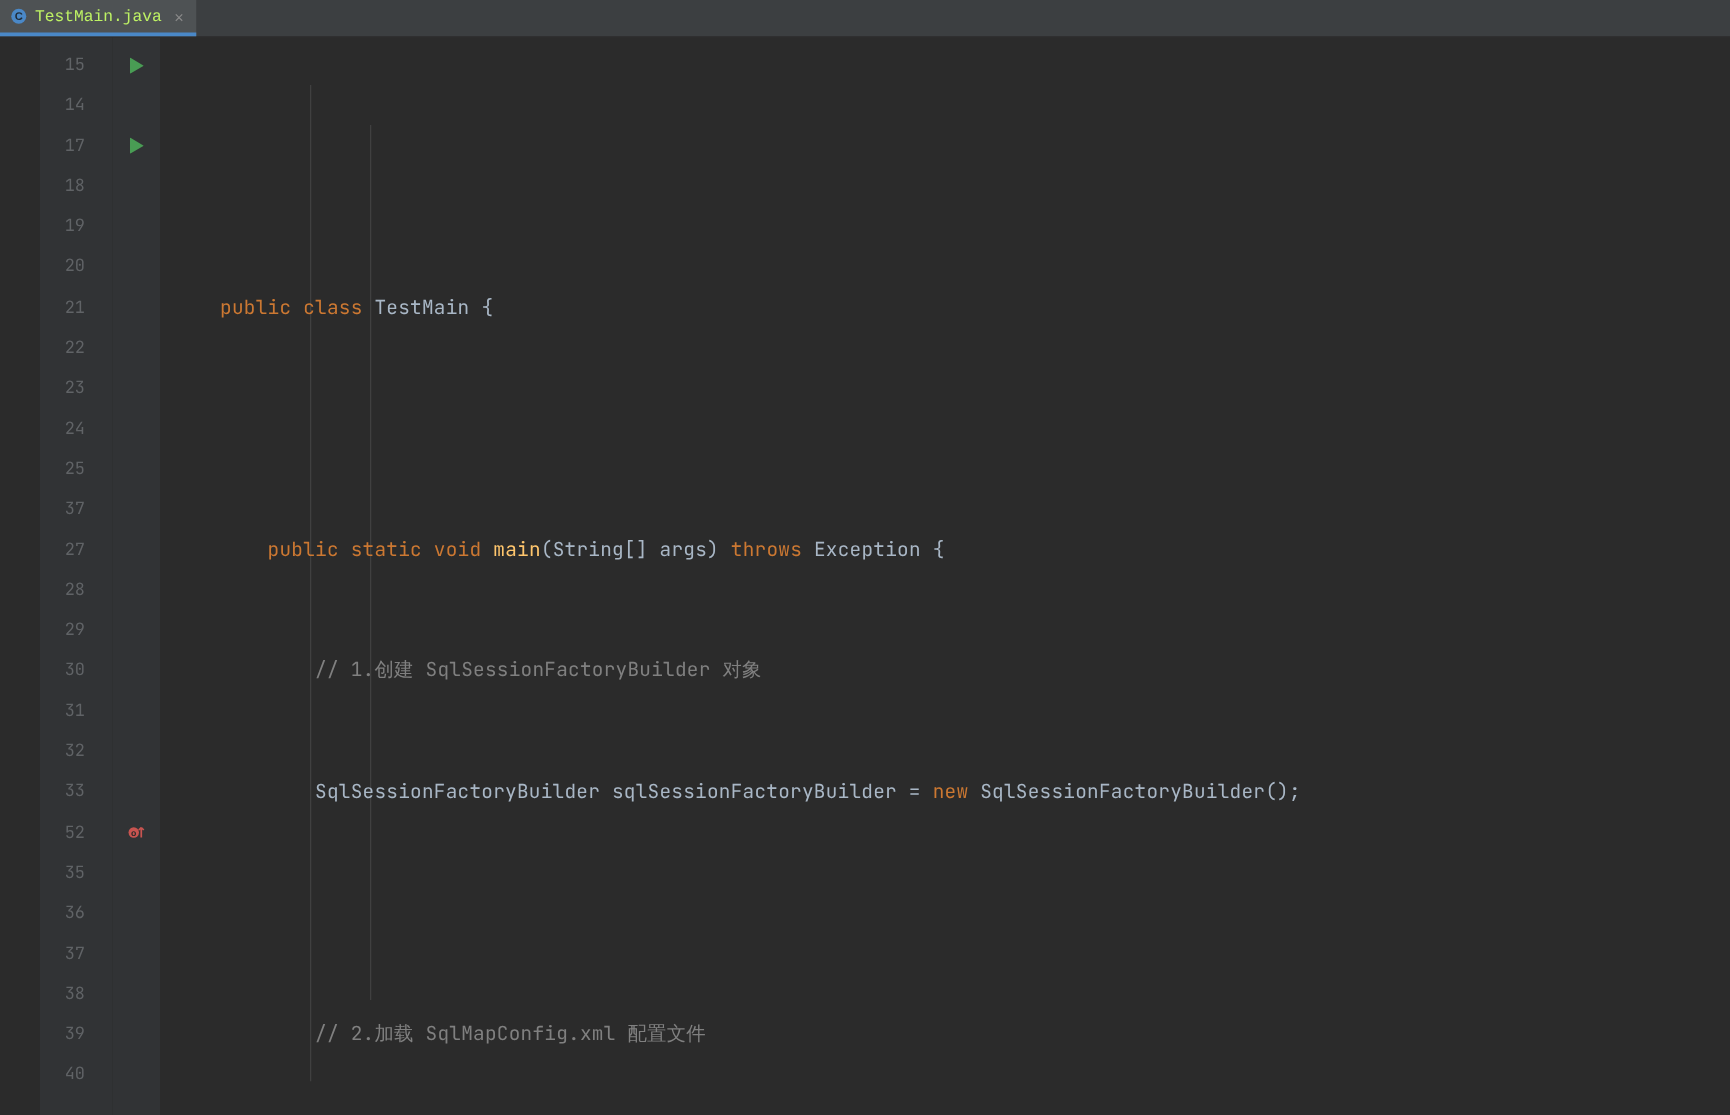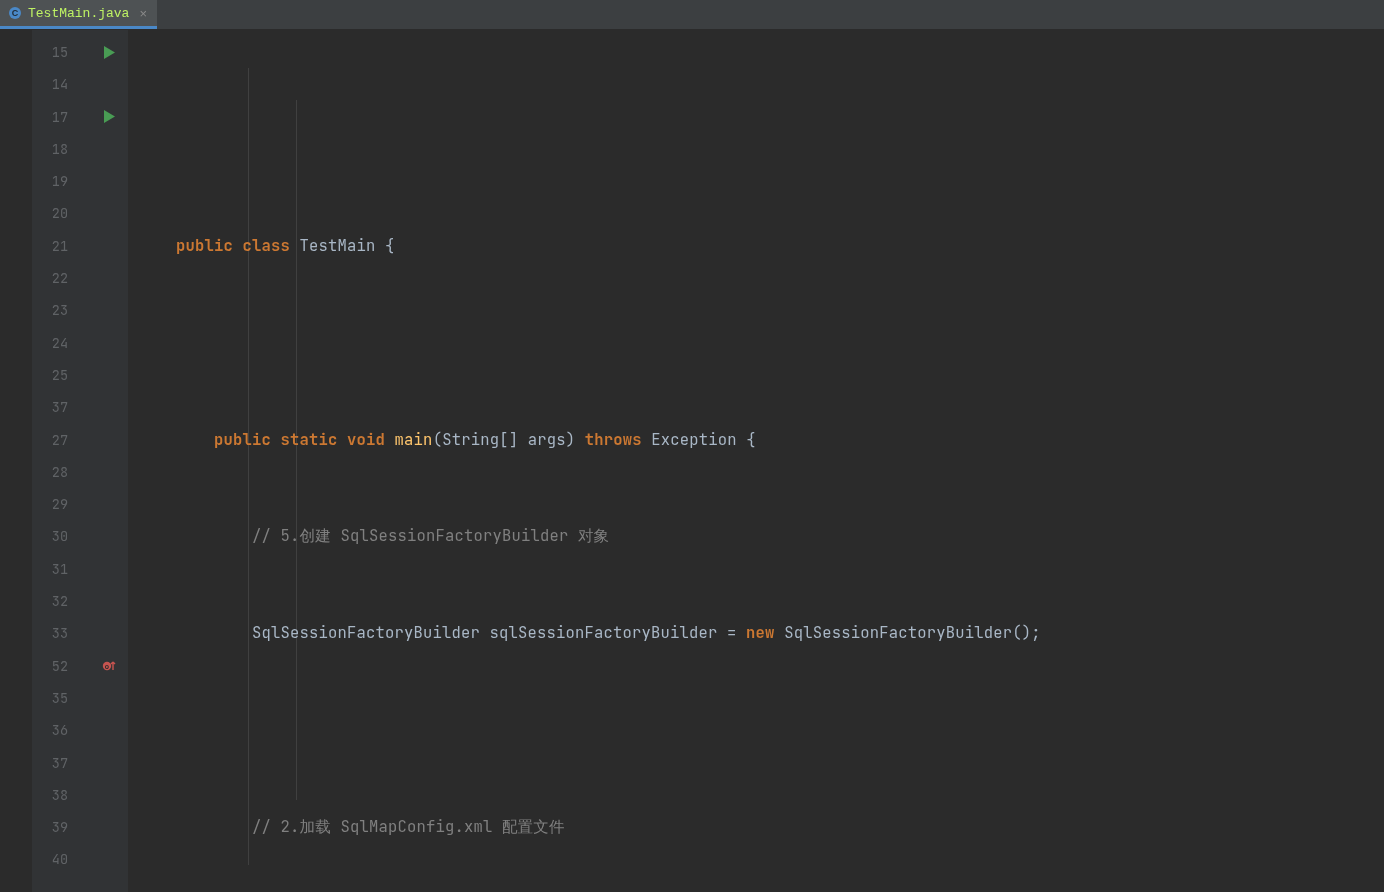--- a/index.html
+++ b/index.html
@@ -76,21 +76,21 @@
     letter-spacing: 0.2px;
     position: relative;
   }
   .code .line { height: 32.3px; padding-left: 10px; position: relative; }
   .indent-guide {
     position: absolute;
     top: 0; bottom: 0;
     width: 1px;
     background: #404040;
   }
-  .kw  { color: #cc7832; font-weight: bold; }
+  .kw  { color: #cc7832; }
   .type{ color: #a9b7c6; }
   .fn  { color: #ffc66d; }
   .cmt { color: #808080; }
 </style>
 </head>
 <body>
 
 <div class="tab-bar">
   <div class="tab">
     <span class="tab-icon">
@@ -179,21 +179,21 @@
 
   <div class="code-scroll">
     <div class="code">
       
       <div class="indent-guide" style="left:120px; top:38px; height:797px;"></div>
       <div class="indent-guide" style="left:168px; top:70px; height:700px;"></div>
 
       <div class="line">    <span class="kw">public</span> <span class="kw">class</span> <span class="type">TestMain</span> <span>{</span></div>
       <div class="line"></div>
       <div class="line">        <span class="kw">public</span> <span class="kw">static</span> <span class="kw">void</span> <span class="fn">main</span><span>(String[] args)</span> <span class="kw">throws</span> <span class="type">Exception</span> <span>{</span></div>
-      <div class="line">            <span class="cmt">// 5.创建 SqlSessionFactoryBuilder 对象</span></div>
+      <div class="line">            <span class="cmt">// 1.创建 SqlSessionFactoryBuilder 对象</span></div>
       <div class="line">            <span class="type">SqlSessionFactoryBuilder</span> <span>sqlSessionFactoryBuilder</span> <span>=</span> <span class="kw">new</span> <span class="type">SqlSessionFactoryBuilder</span><span>();</span></div>
       <div class="line"></div>
       <div class="line">            <span class="cmt">// 2.加载 SqlMapConfig.xml 配置文件</span></div>
       
       
       
       
       
       
       

